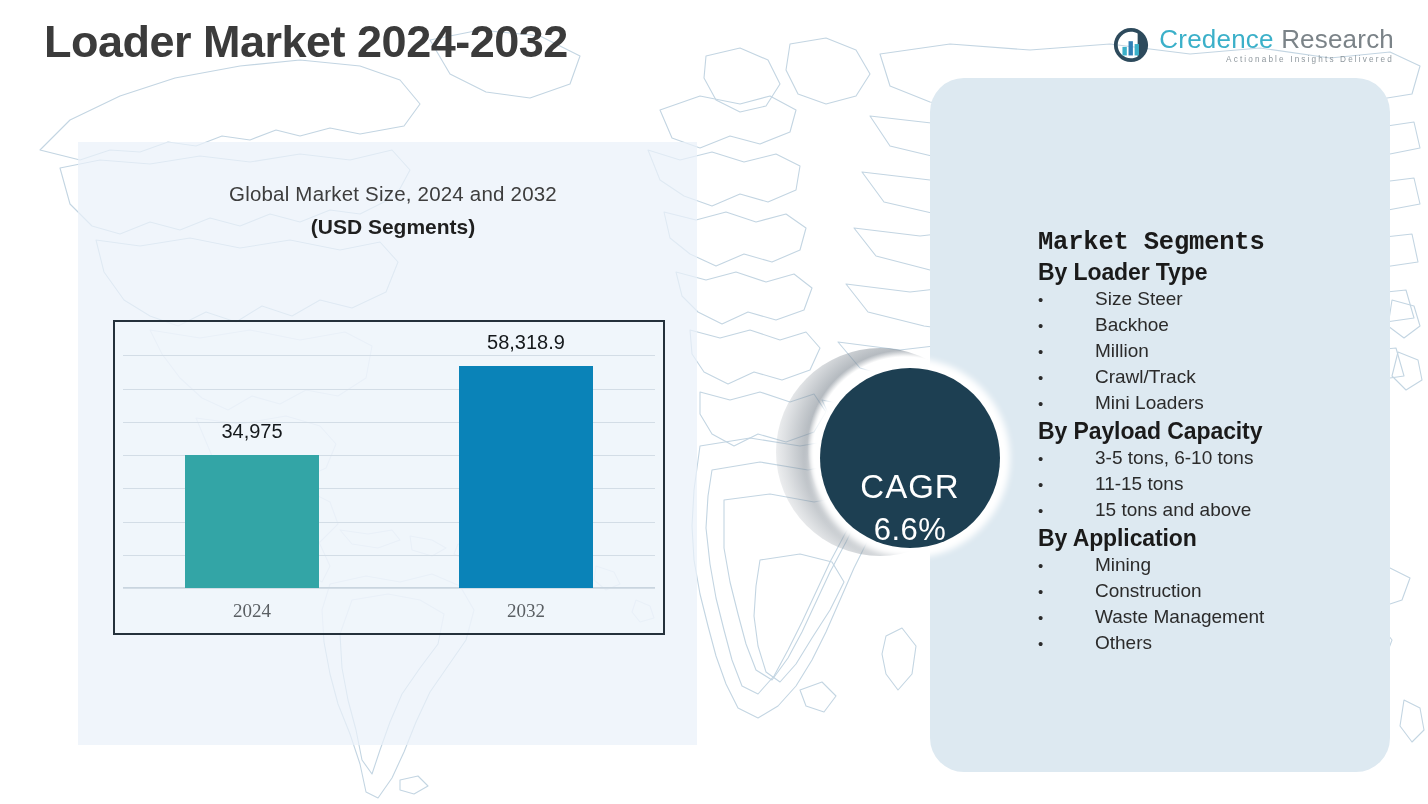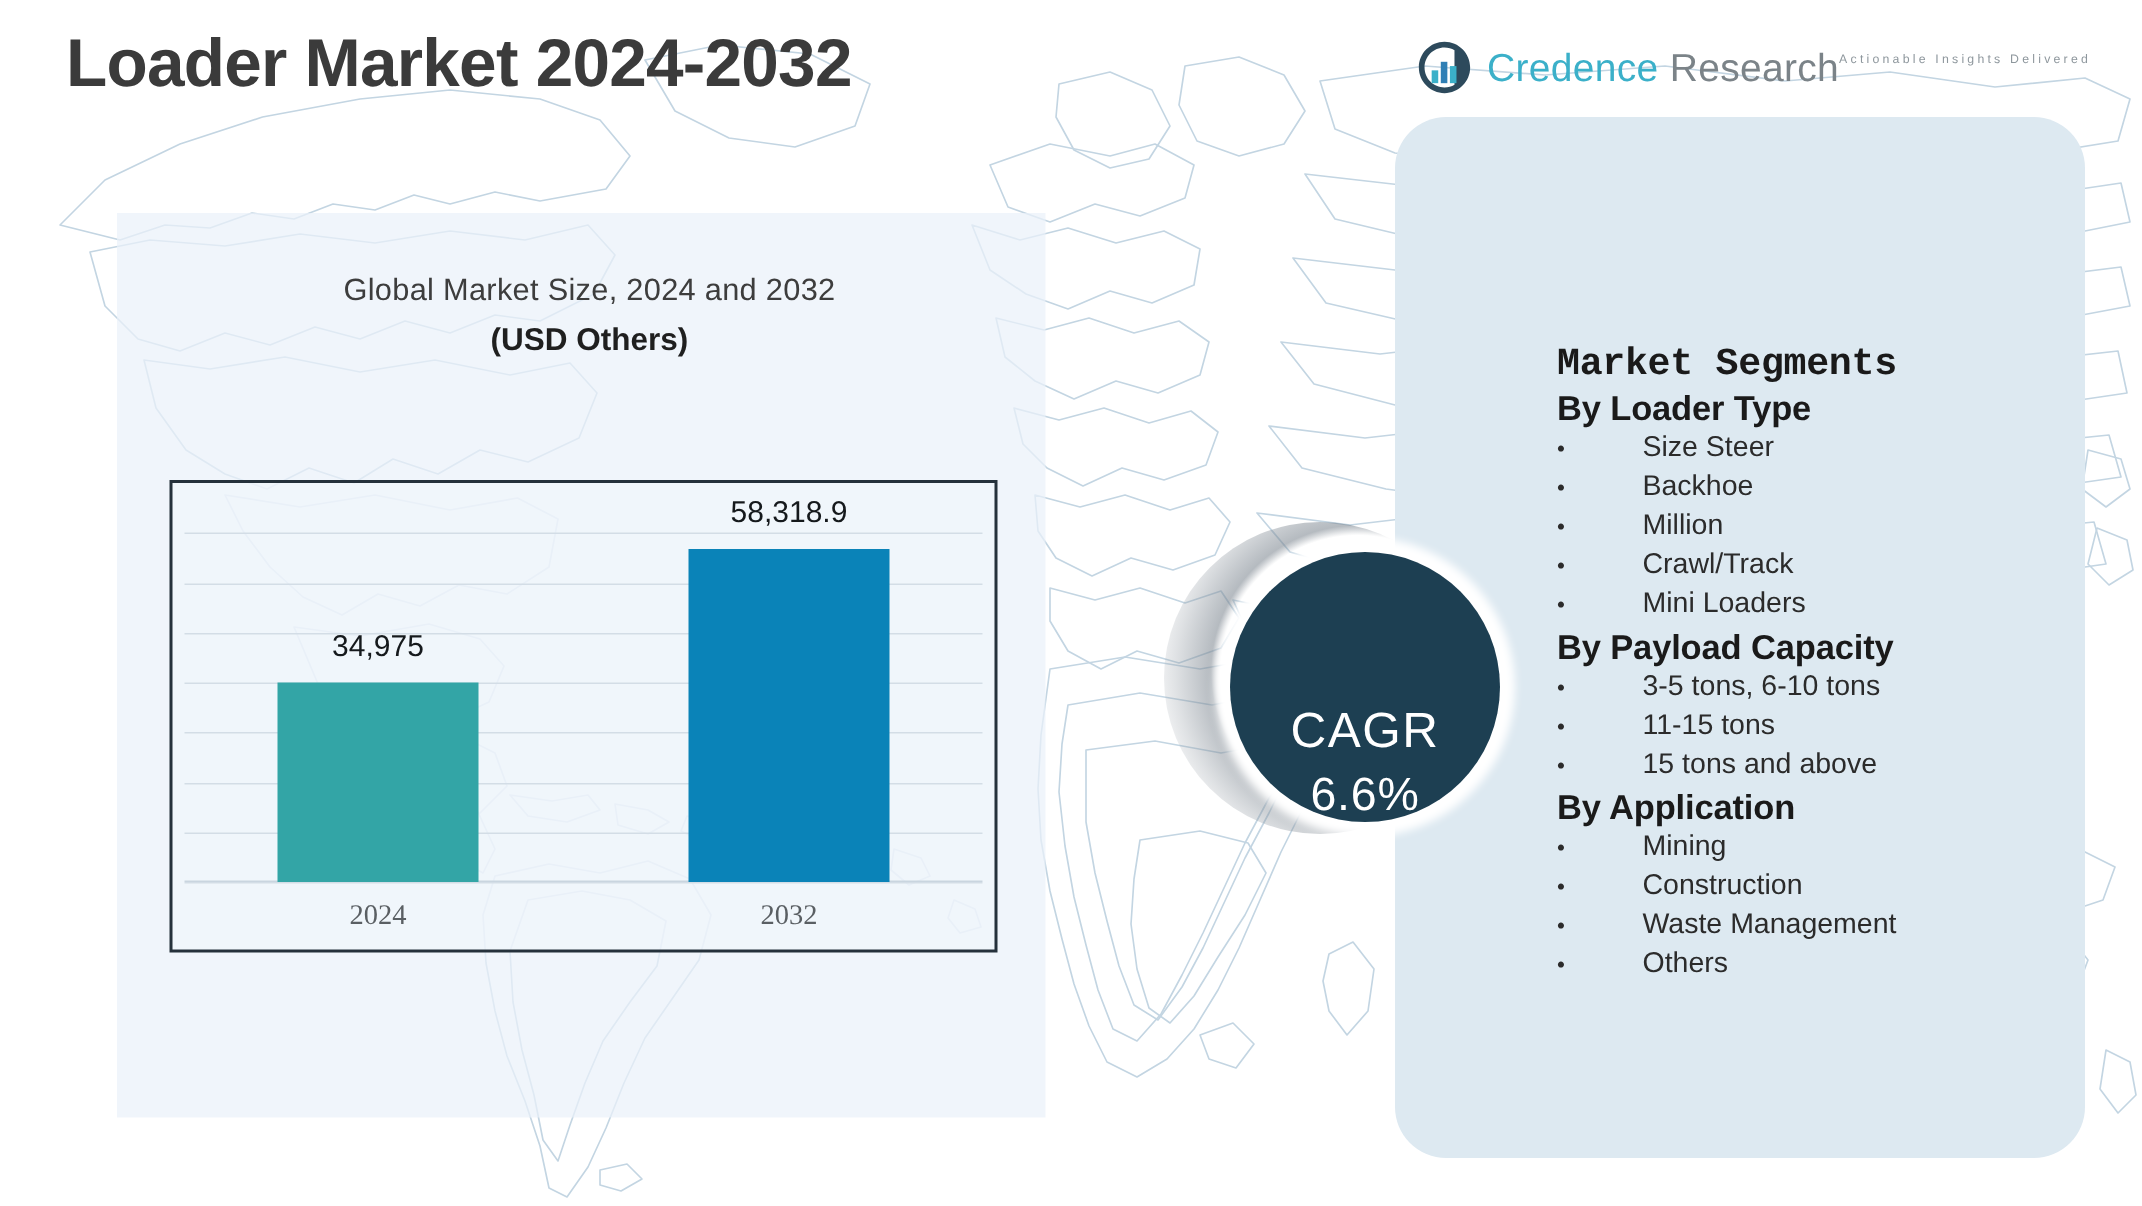--- a/index.html
+++ b/index.html
@@ -59,21 +59,21 @@
   }
   .brand {
     position: absolute;
     right: 34px; top: 26px;
     display: flex;
     align-items: center;
     gap: 9px;
     z-index: 5;
   }
   .brand-mark { width: 38px; height: 38px; flex: 0 0 auto; }
-  .brand-text { display: flex; line-height: 1; }
+  .brand-text { display: flex; flex-direction: column; line-height: 1; }
   .brand-words { font-size: 26px; letter-spacing: 0.2px; white-space: nowrap; }
   .brand-words .b1 { color: #3bb0c9; }
   .brand-words .b2 { color: #7b8388; }
   .brand-tag {
     font-size: 8.2px;
     color: #8e979d;
     letter-spacing: 2.15px;
     margin-top: 4px;
     text-align: right;
     white-space: nowrap;
@@ -318,21 +318,21 @@
       <span class="brand-words">
         <span class="b1">Credence</span>
         <span class="b2">Research</span>
       </span>
       <span class="brand-tag">Actionable Insights Delivered</span>
     </span>
   </div>
 
   <div class="chart-heading">
     <div class="line1">Global Market Size, 2024 and 2032</div>
-    <div class="line2">(USD Others)</div>
+    <div class="line2">(USD Segments)</div>
   </div>
 
   <div class="chart-box">
     <div class="plot">
       <div class="gridlines" id="gridlines">
           <div class="gridline" style="top: 33px;"></div>
           <div class="gridline" style="top: 67px;"></div>
           <div class="gridline" style="top: 100px;"></div>
           <div class="gridline" style="top: 133px;"></div>
           <div class="gridline" style="top: 166px;"></div>

